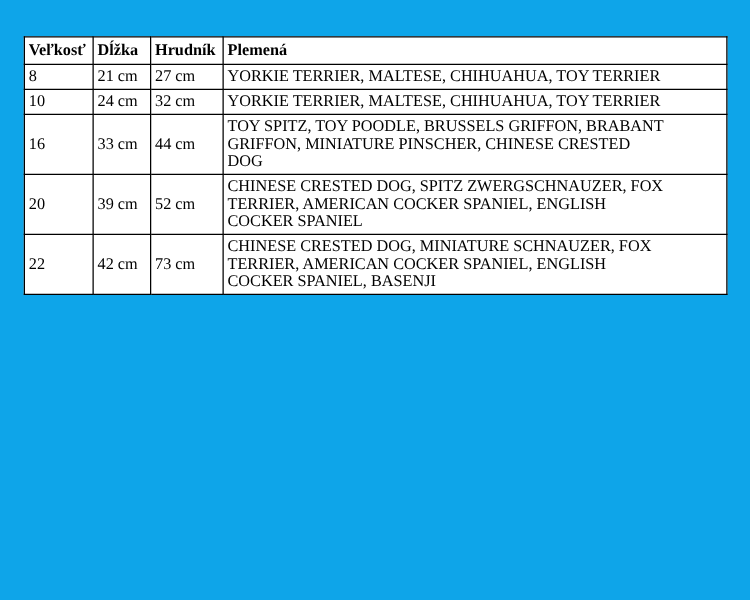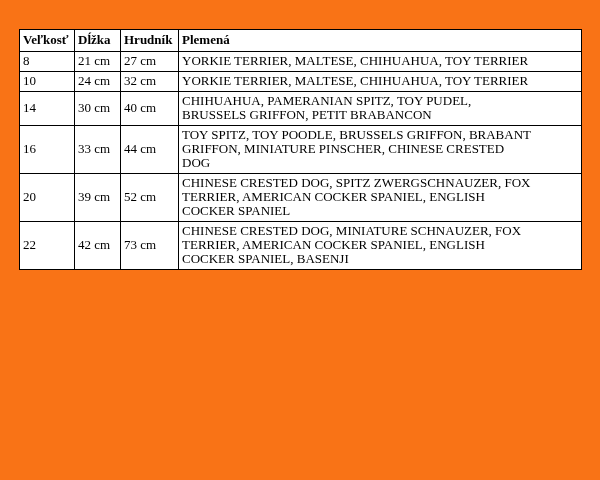--- a/index.html
+++ b/index.html
@@ -9,21 +9,21 @@
     height: 480px;
     background: #ffffff;
   }
   body {
     font-family: "Liberation Serif", serif;
   }
   .page {
     position: relative;
     width: 600px;
     height: 480px;
-    background: #f97316;
+    background: #0ea5e9;
     overflow: hidden;
   }
   table.size-table {
     position: absolute;
     left: 19px;
     top: 29px;
     width: 562px;
     border-collapse: collapse;
     table-layout: fixed;
     background: #ffffff;
@@ -91,29 +91,20 @@
         </tr>
         <tr>
           <td>10</td>
           <td>24 cm</td>
           <td>32 cm</td>
           <td class="col-breeds">
             <span class="breed-line">YORKIE TERRIER, MALTESE, CHIHUAHUA, TOY TERRIER</span>
           </td>
         </tr>
         <tr>
-          <td>14</td>
-          <td>30 cm</td>
-          <td>40 cm</td>
-          <td class="col-breeds">
-            <span class="breed-line">CHIHUAHUA, PAMERANIAN SPITZ, TOY PUDEL,</span>
-            <span class="breed-line">BRUSSELS GRIFFON, PETIT BRABANCON</span>
-          </td>
-        </tr>
-        <tr>
           <td>16</td>
           <td>33 cm</td>
           <td>44 cm</td>
           <td class="col-breeds">
             <span class="breed-line">TOY SPITZ, TOY POODLE, BRUSSELS GRIFFON, BRABANT</span>
             <span class="breed-line">GRIFFON, MINIATURE PINSCHER, CHINESE CRESTED</span>
             <span class="breed-line">DOG</span>
           </td>
         </tr>
         <tr>

